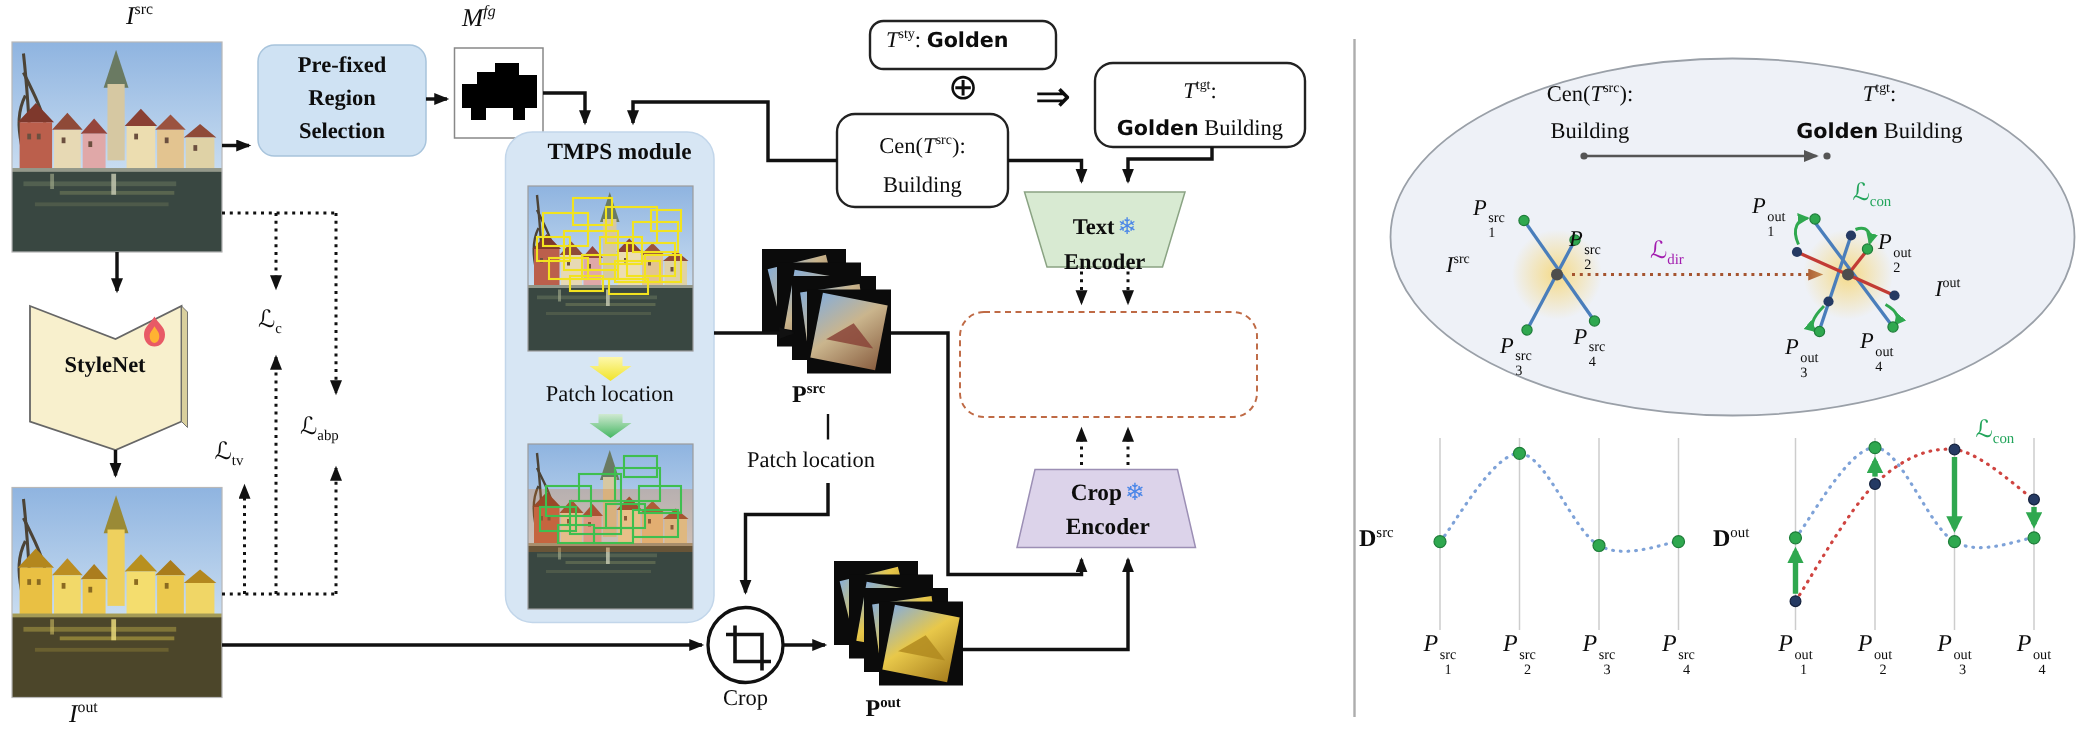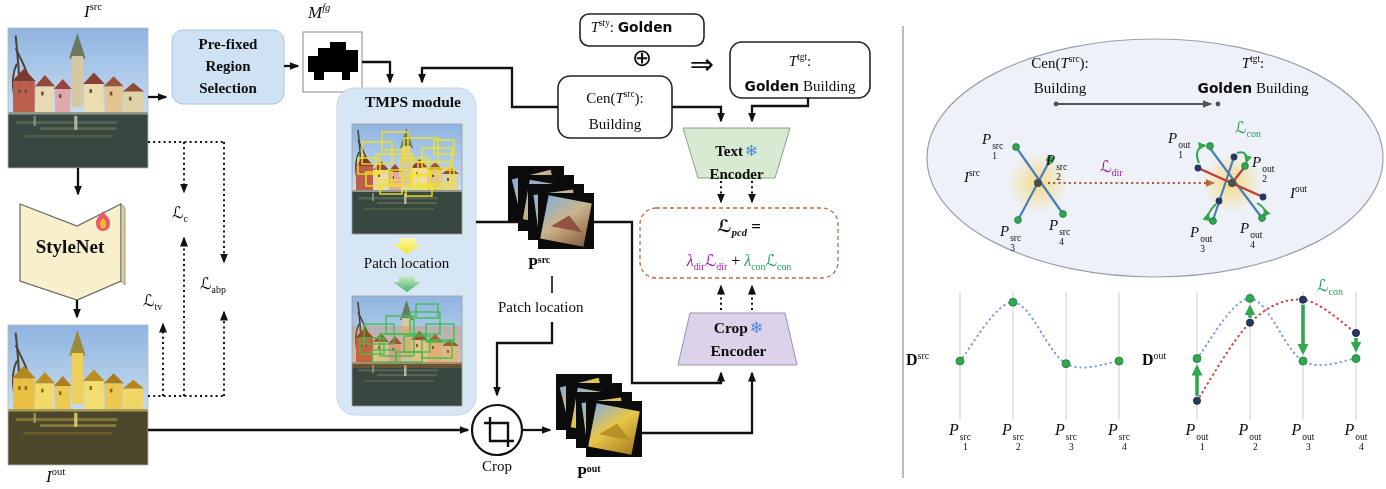--- a/index.html
+++ b/index.html
@@ -437,21 +437,21 @@
 <div class="lbl b c" style="left:172px;top:33px;width:112px;line-height:22px">
   <div>Pre-fixed</div>
   <div>Region</div>
   <div>Selection</div>
 </div>
 
 <div class="lbl b c" style="left:337px;top:93px;width:152px;font-size:15.5px">TMPS module</div>
 
 <div class="lbl c" style="left:340px;top:255px;width:133px">Patch location</div>
 
-<div class="lbl b c" style="left:24px;top:236px;width:92px;font-size:19px">StyleNet</div>
+<div class="lbl b c" style="left:24px;top:236px;width:92px;font-size:15px">StyleNet</div>
 
 <div class="lbl f16" style="left:172px;top:203px"><span class="scr">ℒ</span><sub>c</sub></div>
 <div class="lbl f16" style="left:143px;top:291px"><span class="scr">ℒ</span><sub>tv</sub></div>
 <div class="lbl f16" style="left:200px;top:274px"><span class="scr">ℒ</span><sub>abp</sub></div>
 
 <div class="lbl b f16" style="left:528px;top:254px"><span>P</span><sup>src</sup></div>
 
 <div class="lbl" style="left:498px;top:299px">Patch location</div>
 
 <div class="lbl c" style="left:475px;top:458px;width:44px">Crop</div>
@@ -479,26 +479,20 @@
 <div class="lbl b c" style="left:683px;top:140px;width:107px;line-height:23px;font-size:15px">
   <div><span>Text</span><span class="snow">❄</span></div>
   <div>Encoder</div>
 </div>
 
 <div class="lbl b c" style="left:680px;top:316px;width:117px;line-height:23px;font-size:15.5px">
   <div><span>Crop</span><span class="snow">❄</span></div>
   <div>Encoder</div>
 </div>
 
-<div class="lbl c" style="left:640px;top:212px;width:198px">
-  <div class="b" style="font-size:17px;line-height:28px"><span class="scr">ℒ</span><sub class="it">pcd</sub><span> = </span></div>
-  <div class="f16" style="line-height:28px">
-    <span class="dirc"><i>λ</i><sub>dir</sub><span class="scr">ℒ</span><sub>dir</sub></span><span> + </span><span class="conc"><i>λ</i><sub>con</sub><span class="scr">ℒ</span><sub>con</sub></span>
-  </div>
-</div>
 
 <div class="lbl c" style="left:996px;top:47px;width:128px;line-height:25px">
   <div><span>Cen(</span><i>T</i><sup>src</sup><span>):</span></div>
   <div>Building</div>
 </div>
 
 <div class="lbl c" style="left:1178px;top:47px;width:150px;line-height:25px">
   <div><i>T</i><sup>tgt</sup><span>:</span></div>
   <div><span class="comic">Golden</span><span> Building</span></div>
 </div>

